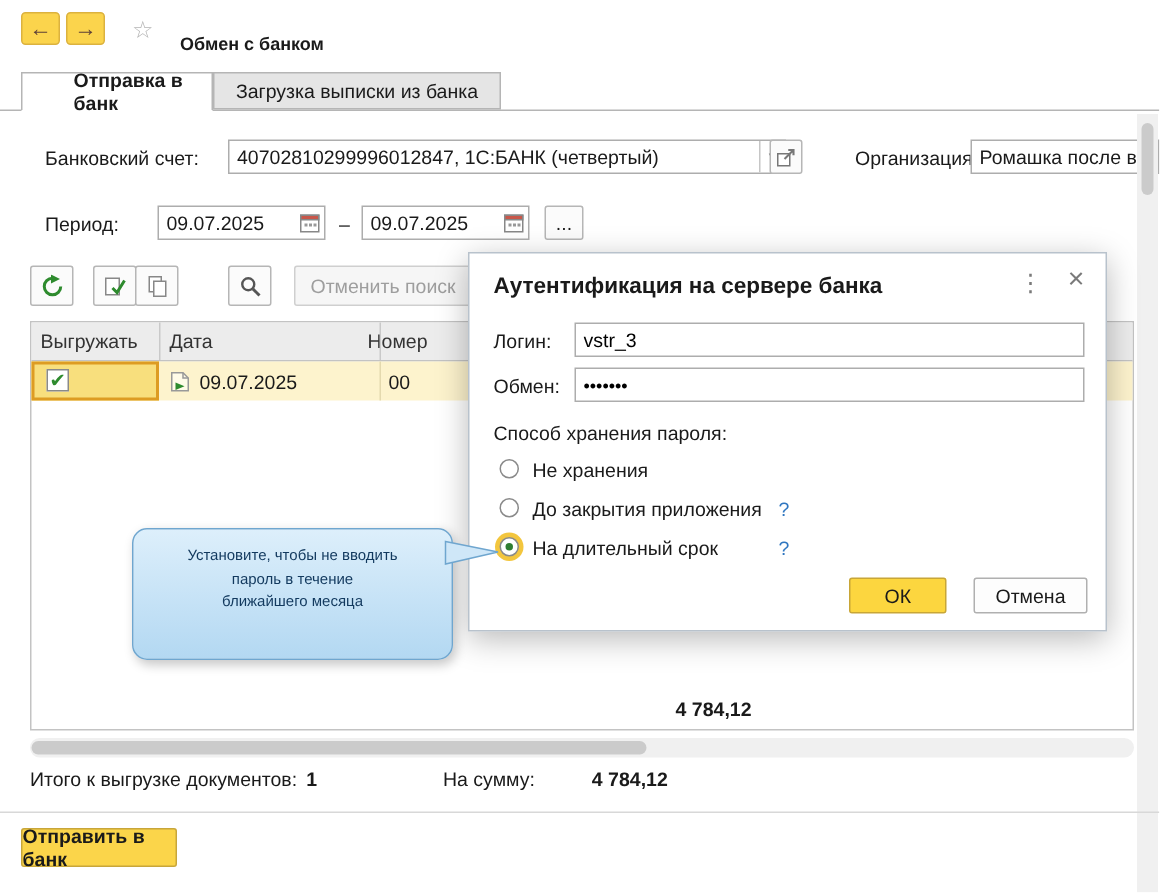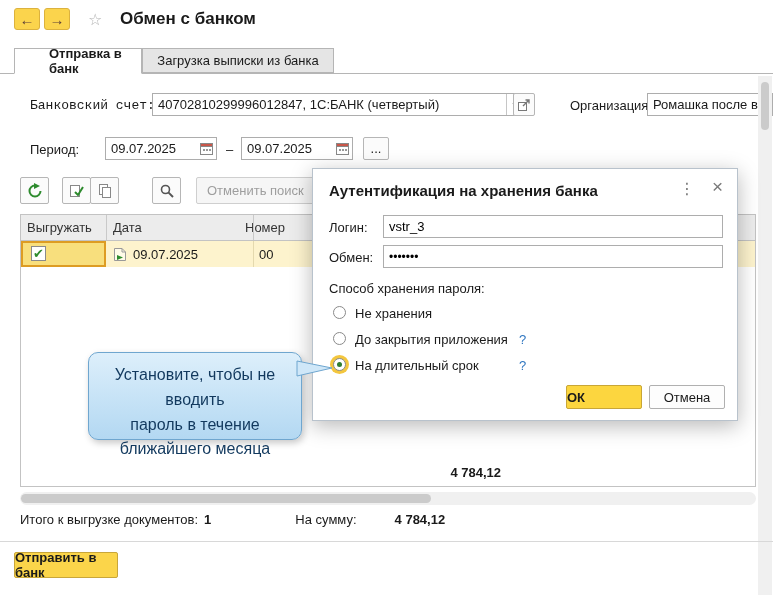--- a/index.html
+++ b/index.html
@@ -19,53 +19,53 @@
   .colsep { position:absolute; top:0; bottom:0; width:1px; background:#c9c9c9; }
   .hdrcell { position:absolute; top:5px; color:#333; cursor:pointer; }
   .checkbox { position:absolute; width:15px; height:15px; background:#fff; border:1px solid #8a8a8a; display:flex; align-items:center; justify-content:center; color:#2e8b2e; font-size:13px; font-weight:bold; cursor:pointer; }
   .radio { position:absolute; width:13px; height:13px; border:1px solid #8a8a8a; border-radius:50%; background:#fff; cursor:pointer; }
   .radio.selected { box-shadow:0 0 0 3px #f3c63e; }
   .radio.selected::after { content:""; position:absolute; left:3px; top:3px; width:5px; height:5px; border-radius:50%; background:#2f7d32; }
   .help { position:absolute; color:#2f76c0; cursor:pointer; font-size:13px; }
   .dlg { position:absolute; left:312px; top:168px; width:426px; height:253px; background:#fff; border:1px solid #b8c2cc; box-shadow:0 5px 20px rgba(0,0,0,0.28); z-index:10; }
   .dlg-title { position:absolute; left:16px; top:13px; font-size:15px; font-weight:bold; }
   .dlg-ico { position:absolute; color:#7a7a7a; cursor:pointer; }
-  .okbtn { position:absolute; left:253px; top:216px; width:76px; height:24px; background:#fcd63f; border:1px solid #c8a637; border-radius:2px; font-weight:bold; display:flex; align-items:center; cursor:pointer; }
+  .okbtn { position:absolute; left:253px; top:216px; width:65px; height:24px; background:#fcd63f; border:1px solid #c8a637; border-radius:2px; font-weight:normal; display:flex; align-items:center; justify-content:center; cursor:pointer; }
   .cancelbtn { position:absolute; left:336px; top:216px; width:76px; height:24px; background:#fdfdfd; border:1px solid #b0b0b0; border-radius:2px; display:flex; align-items:center; justify-content:center; cursor:pointer; }
-  .callout { position:absolute; left:88px; top:352px; width:214px; height:88px; z-index:20; background:linear-gradient(#ddeffb,#b3d8f2); border:1px solid #6fa6cf; border-radius:10px; box-shadow:2px 3px 7px rgba(0,0,0,0.22); color:#12395e; font-size:16px; line-height:1.55; text-align:center; padding:10px 6px; }
+  .callout { position:absolute; left:88px; top:352px; width:214px; height:88px; z-index:20; background:linear-gradient(#ddeffb,#b3d8f2); border:1px solid #6fa6cf; border-radius:10px; box-shadow:2px 3px 7px rgba(0,0,0,0.22); color:#12395e; font-size:10px; line-height:1.55; text-align:center; padding:10px 6px; }
   .callout-tail { position:absolute; left:296px; top:356px; z-index:21; }
   .scroll-track { position:absolute; background:#f0f0f0; border-radius:7px; }
   .scroll-thumb { position:absolute; background:#cbcbcb; border-radius:6px; cursor:pointer; }
   .bold { font-weight:bold; }
   .disabled-btn { color:#9e9e9e; background:#f6f6f6; border:1px solid #cfcfcf; }
   svg { display:block; }
 </style>
 </head>
 <body>
 
 <div id="screen">
 
   <div class="btn navbtn" style="left:14px; top:8px; width:26px; height:22px;">
     <span>←</span>
   </div>
   <div class="btn navbtn" style="left:44px; top:8px; width:26px; height:22px;">
     <span>→</span>
   </div>
   <div class="abs" style="left:88px; top:10px; font-size:16px; color:#b5b5b5; cursor:pointer;">☆</div>
-  <div class="lbl" style="left:120px; top:9px; font-size:17px; font-weight:bold;">Обмен с банком</div>
+  <div class="lbl" style="left:120px; top:22px; font-size:12px; font-weight:bold;">Обмен с банком</div>
 
   <div class="tab active" style="left:14px; top:48px; width:128px; height:26px;padding-left:34px;">
     <span>Отправка в банк</span>
   </div>
   <div class="tab" style="left:142px; top:48px; width:192px; height:25px;">
     <span>Загрузка выписки из банка</span>
   </div>
   <div class="tabline"></div>
 
-  <div class="lbl" style="left:30px; top:98px;font-family:Liberation Mono, monospace;">Банковский счет:</div>
+  <div class="lbl" style="left:30px; top:98px;">Банковский счет:</div>
   <div class="field" style="left:152px; top:93px; width:372px; height:23px; padding-right:0;">
     <span class="combo-text">40702810299996012847, 1С:БАНК (четвертый)</span>
     <span class="ddbtn">▾</span>
   </div>
   <div class="btn" style="left:513px; top:93px; width:22px; height:23px;">
     <svg width="14" height="14" viewBox="0 0 14 14">
       <rect x="1.5" y="4.5" width="8" height="8" fill="#fff" stroke="#777"></rect>
       <path d="M6 8 L12 2 M8.5 2 H12 V5.5" fill="none" stroke="#777" stroke-width="1.4"></path>
     </svg>
   </div>
@@ -176,21 +176,21 @@
     <span class="bold" style="margin-left:38px;">4 784,12</span>
   </div>
 
   <div class="abs" style="left:0; top:541px; width:773px; height:1px; background:#d8d8d8;"></div>
 
   <div class="btn" style="left:14px; top:552px; width:104px; height:26px; background:#fbd54a; border:1px solid #c8a63a; font-weight:600;">
     <span>Отправить в банк</span>
   </div>
 
   <div class="dlg">
-    <div class="dlg-title">Аутентификация на хранения банка</div>
+    <div class="dlg-title">Аутентификация на сервере банка</div>
     <div class="dlg-ico" style="right:42px; top:10px; font-size:16px;">⋮</div>
     <div class="dlg-ico" style="right:14px; top:7px; font-size:19px;">×</div>
 
     <div class="lbl" style="left:16px; top:51px;">Логин:</div>
     <div class="field" style="left:70px; top:46px; width:340px; height:23px;">
       <input type="text" value="vstr_3" style="">
     </div>
 
     <div class="lbl" style="left:16px; top:81px;">Обмен:</div>
     <div class="field" style="left:70px; top:76px; width:340px; height:23px; letter-spacing:1px; font-size:12px;">

